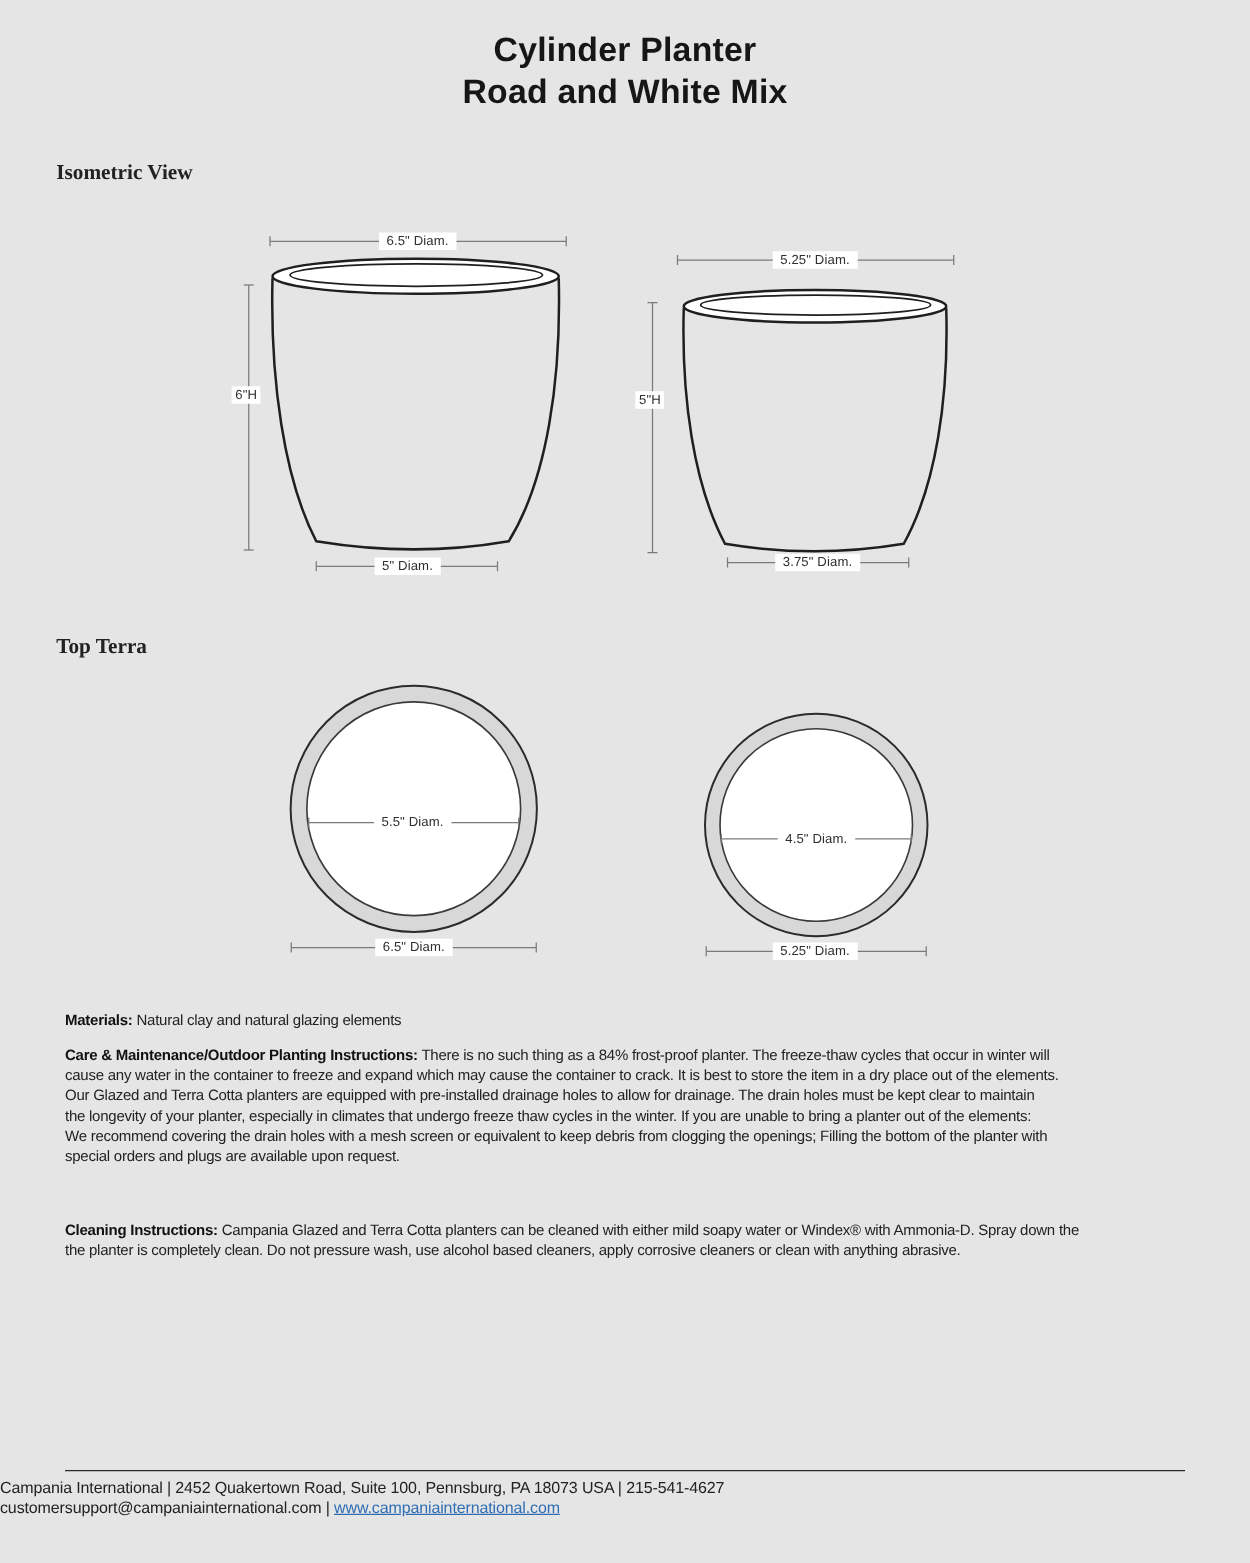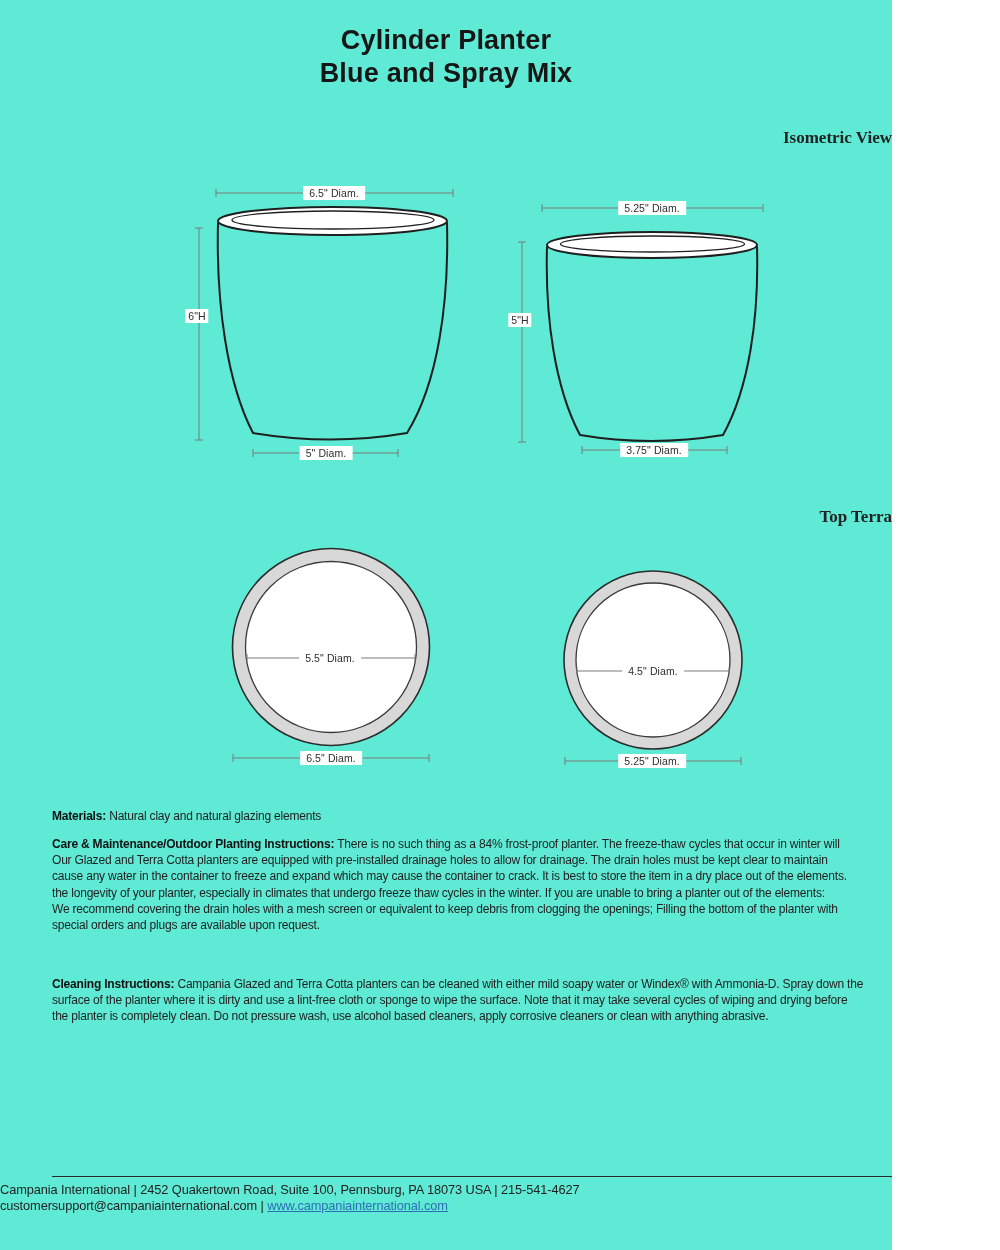--- a/index.html
+++ b/index.html
@@ -1,44 +1,45 @@
 <!DOCTYPE html>
 <html><head>
 <meta charset="utf-8">
 <style>
   * { margin: 0; padding: 0; box-sizing: border-box; }
   html, body { background: #ffffff; }
   .page {
     position: relative;
-    width: 892px;
+    width: 1000px;
     height: 1250px;
-    background: #5eead4;
+    background: #e5e5e5;
     font-family: "Liberation Sans", sans-serif;
     color: #1a1a1a;
     overflow: hidden;
   }
   .doc-title {
     position: absolute;
     top: 24px; left: 0; width: 100%;
     text-align: center;
     font-family: "Liberation Sans", sans-serif;
     font-weight: bold;
     font-size: 27px;
     line-height: 33px;
     color: #161616;
     letter-spacing: 0.2px;
   }
   .section-heading {
     position: absolute;
     left: 0; width: 100%;
-    text-align: right;
+    text-align: left;
     font-family: "Liberation Serif", serif;
     font-weight: bold;
     font-size: 17px;
     color: #222222;
+    padding-left: 45px;
   }
   .heading-iso { top: 128px; }
   .heading-top { top: 507px; }
   .drawing {
     position: absolute;
   }
   .drawing svg { display: block; }
   .dim-label {
     position: absolute;
     transform: translate(-50%, -50%);
@@ -86,21 +87,21 @@
     cursor: pointer;
   }
 </style>
 </head>
 <body>
 
 <div class="page">
 
   <div class="doc-title">
     <div>Cylinder Planter</div>
-    <div>Blue and Spray Mix</div>
+    <div>Road and White Mix</div>
   </div>
 
   <div class="section-heading heading-iso">Isometric View</div>
 
   <div class="drawing" style="left:180px; top:183px; width:300px; height:285px;">
     <svg width="300" height="285" viewBox="0 0 300 285">
 
       <g stroke="#7a7a7a" stroke-width="1">
         <line x1="36" y1="10" x2="273" y2="10"></line>
         <line x1="36" y1="6" x2="36" y2="14"></line>
@@ -193,30 +194,29 @@
     <span class="dim-label" style="left:108px; top:116px;">4.5" Diam.</span>
     <span class="dim-label" style="left:107px; top:206px;">5.25" Diam.</span>
   </div>
 
   <div class="textblock materials-block">
     <div class="line"><span class="lead">Materials:</span><span> Natural clay and natural glazing elements</span></div>
   </div>
 
   <div class="textblock care-block">
     <div class="line"><span class="lead">Care &amp; Maintenance/Outdoor Planting Instructions:</span><span> There is no such thing as a 84% frost-proof planter. The freeze-thaw cycles that occur in winter will</span></div>
+    <div class="line">cause any water in the container to freeze and expand which may cause the container to crack. It is best to store the item in a dry place out of the elements.</div>
     <div class="line">Our Glazed and Terra Cotta planters are equipped with pre-installed drainage holes to allow for drainage. The drain holes must be kept clear to maintain</div>
-    <div class="line">cause any water in the container to freeze and expand which may cause the container to crack. It is best to store the item in a dry place out of the elements.</div>
     <div class="line">the longevity of your planter, especially in climates that undergo freeze thaw cycles in the winter. If you are unable to bring a planter out of the elements:</div>
     <div class="line">We recommend covering the drain holes with a mesh screen or equivalent to keep debris from clogging the openings; Filling the bottom of the planter with</div>
     <div class="line">special orders and plugs are available upon request.</div>
   </div>
 
   <div class="textblock cleaning-block">
     <div class="line"><span class="lead">Cleaning Instructions:</span><span> Campania Glazed and Terra Cotta planters can be cleaned with either mild soapy water or Windex® with Ammonia-D. Spray down the</span></div>
-    <div class="line">surface of the planter where it is dirty and use a lint-free cloth or sponge to wipe the surface. Note that it may take several cycles of wiping and drying before</div>
     <div class="line">the planter is completely clean. Do not pressure wash, use alcohol based cleaners, apply corrosive cleaners or clean with anything abrasive.</div>
   </div>
 
   <div class="footer-rule"></div>
   <div class="footer-line footer-line-1">Campania International | 2452 Quakertown Road, Suite 100, Pennsburg, PA 18073 USA | 215-541-4627</div>
   <div class="footer-line footer-line-2">
     <span>customersupport@campaniainternational.com</span><span> | </span><a class="footer-link" href="#">www.campaniainternational.com</a>
   </div>
 
 </div>

